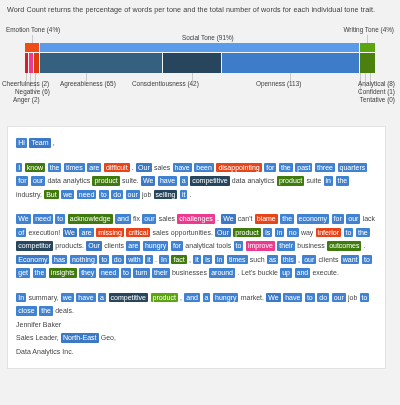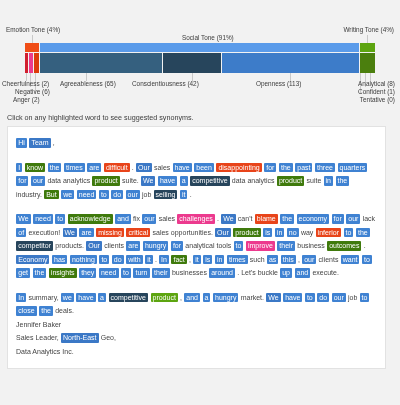--- a/index.html
+++ b/index.html
@@ -42,20 +42,21 @@
   .sig{font-size:7px;line-height:13.5px;color:#444;margin:0;}
   .w{display:inline-block;padding:0 2px;border-radius:1px;margin:0 .3px;
      line-height:9.6px;vertical-align:baseline;}
   .plain{color:#444;}
 </style>
 </head>
 <body>
 
 <div class="page">
 
+  <div class="intro">Word Count returns the percentage of words per tone and the total number of words for each individual tone trait.</div>
 
   <div class="chart">
 
     <div class="toplabel" style="left:6px;top:0px;">Emotion Tone (4%)</div>
     <div class="toplabel" style="left:182px;top:8px;">Social Tone (91%)</div>
     <div class="toplabel" style="right:6px;top:0px;">Writing Tone (4%)</div>
 
     <div class="lead" style="left:32px;top:9px;height:9px;"></div>
     <div class="lead" style="left:367px;top:9px;height:9px;"></div>
 
@@ -92,21 +93,20 @@
     <div class="botlabel" style="left:15px;top:62px;">Negative (6)</div>
     <div class="botlabel" style="left:13px;top:70px;">Anger (2)</div>
     <div class="botlabel" style="left:60px;top:54px;">Agreeableness (65)</div>
     <div class="botlabel" style="left:132px;top:54px;">Conscientiousness (42)</div>
     <div class="botlabel" style="left:256px;top:54px;">Openness (113)</div>
     <div class="botlabel" style="right:5px;top:54px;">Analytical (8)</div>
     <div class="botlabel" style="right:5px;top:62px;">Confident (1)</div>
     <div class="botlabel" style="right:5px;top:70px;">Tentative (0)</div>
   </div>
 
-  <div class="clicknote">Click on any highlighted word to see suggested synonyms.</div>
 
   <div class="card">
     <div id="body-host">
         <div class="para"><span class="w" style="background: rgb(63, 130, 210); color: rgb(255, 255, 255);">Hi</span> <span class="w" style="background: rgb(59, 120, 198); color: rgb(255, 255, 255);">Team</span> <span class="plain">,</span> </div>
         <div class="para"><span class="w" style="background: rgb(63, 130, 210); color: rgb(255, 255, 255);">I</span> <span class="w" style="background: rgb(63, 122, 12); color: rgb(255, 255, 255);">know</span> <span class="w" style="background: rgb(63, 130, 210); color: rgb(255, 255, 255);">the</span> <span class="w" style="background: rgb(63, 130, 210); color: rgb(255, 255, 255);">times</span> <span class="w" style="background: rgb(63, 130, 210); color: rgb(255, 255, 255);">are</span> <span class="w" style="background: rgb(232, 68, 26); color: rgb(255, 255, 255);">difficult</span> <span class="plain">.</span> <span class="w" style="background: rgb(59, 120, 198); color: rgb(255, 255, 255);">Our</span> <span class="plain">sales</span> <span class="w" style="background: rgb(63, 130, 210); color: rgb(255, 255, 255);">have</span> <span class="w" style="background: rgb(63, 130, 210); color: rgb(255, 255, 255);">been</span> <span class="w" style="background: rgb(232, 68, 26); color: rgb(255, 255, 255);">disappointing</span> <span class="w" style="background: rgb(63, 130, 210); color: rgb(255, 255, 255);">for</span> <span class="w" style="background: rgb(63, 130, 210); color: rgb(255, 255, 255);">the</span> <span class="w" style="background: rgb(63, 130, 210); color: rgb(255, 255, 255);">past</span> <span class="w" style="background: rgb(63, 130, 210); color: rgb(255, 255, 255);">three</span> <span class="w" style="background: rgb(63, 130, 210); color: rgb(255, 255, 255);">quarters</span> <span class="w" style="background: rgb(63, 130, 210); color: rgb(255, 255, 255);">for</span> <span class="w" style="background: rgb(63, 130, 210); color: rgb(255, 255, 255);">our</span> <span class="plain">data analytics</span> <span class="w" style="background: rgb(63, 122, 12); color: rgb(255, 255, 255);">product</span> <span class="plain">suite.</span> <span class="w" style="background: rgb(59, 120, 198); color: rgb(255, 255, 255);">We</span> <span class="w" style="background: rgb(63, 130, 210); color: rgb(255, 255, 255);">have</span> <span class="w" style="background: rgb(63, 130, 210); color: rgb(255, 255, 255);">a</span> <span class="w" style="background: rgb(39, 69, 92); color: rgb(255, 255, 255);">competitive</span> <span class="plain">data analytics</span> <span class="w" style="background: rgb(63, 122, 12); color: rgb(255, 255, 255);">product</span> <span class="plain">suite</span> <span class="w" style="background: rgb(63, 130, 210); color: rgb(255, 255, 255);">in</span> <span class="w" style="background: rgb(63, 130, 210); color: rgb(255, 255, 255);">the</span> <span class="plain">industry.</span> <span class="w" style="background: rgb(63, 122, 12); color: rgb(255, 255, 255);">But</span> <span class="w" style="background: rgb(63, 130, 210); color: rgb(255, 255, 255);">we</span> <span class="w" style="background: rgb(63, 130, 210); color: rgb(255, 255, 255);">need</span> <span class="w" style="background: rgb(63, 130, 210); color: rgb(255, 255, 255);">to</span> <span class="w" style="background: rgb(63, 130, 210); color: rgb(255, 255, 255);">do</span> <span class="w" style="background: rgb(63, 130, 210); color: rgb(255, 255, 255);">our</span> <span class="plain">job</span> <span class="w" style="background: rgb(39, 69, 92); color: rgb(255, 255, 255);">selling</span> <span class="w" style="background: rgb(63, 130, 210); color: rgb(255, 255, 255);">it</span> <span class="plain">.</span> </div>
         <div class="para"><span class="w" style="background: rgb(63, 130, 210); color: rgb(255, 255, 255);">We</span> <span class="w" style="background: rgb(63, 130, 210); color: rgb(255, 255, 255);">need</span> <span class="w" style="background: rgb(63, 130, 210); color: rgb(255, 255, 255);">to</span> <span class="w" style="background: rgb(63, 122, 12); color: rgb(255, 255, 255);">acknowledge</span> <span class="w" style="background: rgb(63, 130, 210); color: rgb(255, 255, 255);">and</span> <span class="plain">fix</span> <span class="w" style="background: rgb(63, 130, 210); color: rgb(255, 255, 255);">our</span> <span class="plain">sales</span> <span class="w" style="background: rgb(236, 58, 142); color: rgb(255, 255, 255);">challenges</span> <span class="plain">.</span> <span class="w" style="background: rgb(59, 120, 198); color: rgb(255, 255, 255);">We</span> <span class="plain">can't</span> <span class="w" style="background: rgb(232, 68, 26); color: rgb(255, 255, 255);">blame</span> <span class="w" style="background: rgb(63, 130, 210); color: rgb(255, 255, 255);">the</span> <span class="w" style="background: rgb(63, 130, 210); color: rgb(255, 255, 255);">economy</span> <span class="w" style="background: rgb(63, 130, 210); color: rgb(255, 255, 255);">for</span> <span class="w" style="background: rgb(63, 130, 210); color: rgb(255, 255, 255);">our</span> <span class="plain">lack</span> <span class="w" style="background: rgb(63, 130, 210); color: rgb(255, 255, 255);">of</span> <span class="plain">execution!</span> <span class="w" style="background: rgb(59, 120, 198); color: rgb(255, 255, 255);">We</span> <span class="w" style="background: rgb(63, 130, 210); color: rgb(255, 255, 255);">are</span> <span class="w" style="background: rgb(232, 68, 26); color: rgb(255, 255, 255);">missing</span> <span class="w" style="background: rgb(232, 68, 26); color: rgb(255, 255, 255);">critical</span> <span class="plain">sales opportunities.</span> <span class="w" style="background: rgb(59, 120, 198); color: rgb(255, 255, 255);">Our</span> <span class="w" style="background: rgb(63, 122, 12); color: rgb(255, 255, 255);">product</span> <span class="w" style="background: rgb(63, 130, 210); color: rgb(255, 255, 255);">is</span> <span class="w" style="background: rgb(63, 130, 210); color: rgb(255, 255, 255);">in</span> <span class="w" style="background: rgb(63, 130, 210); color: rgb(255, 255, 255);">no</span> <span class="plain">way</span> <span class="w" style="background: rgb(232, 68, 26); color: rgb(255, 255, 255);">inferior</span> <span class="w" style="background: rgb(63, 130, 210); color: rgb(255, 255, 255);">to</span> <span class="w" style="background: rgb(63, 130, 210); color: rgb(255, 255, 255);">the</span> <span class="w" style="background: rgb(39, 69, 92); color: rgb(255, 255, 255);">competitor</span> <span class="plain">products.</span> <span class="w" style="background: rgb(59, 120, 198); color: rgb(255, 255, 255);">Our</span> <span class="plain">clients</span> <span class="w" style="background: rgb(63, 130, 210); color: rgb(255, 255, 255);">are</span> <span class="w" style="background: rgb(63, 130, 210); color: rgb(255, 255, 255);">hungry</span> <span class="w" style="background: rgb(63, 130, 210); color: rgb(255, 255, 255);">for</span> <span class="plain">analytical tools</span> <span class="w" style="background: rgb(63, 130, 210); color: rgb(255, 255, 255);">to</span> <span class="w" style="background: rgb(236, 58, 142); color: rgb(255, 255, 255);">improve</span> <span class="w" style="background: rgb(63, 130, 210); color: rgb(255, 255, 255);">their</span> <span class="plain">business</span> <span class="w" style="background: rgb(63, 122, 12); color: rgb(255, 255, 255);">outcomes</span> <span class="plain">.</span> <span class="w" style="background: rgb(59, 120, 198); color: rgb(255, 255, 255);">Economy</span> <span class="w" style="background: rgb(63, 130, 210); color: rgb(255, 255, 255);">has</span> <span class="w" style="background: rgb(63, 130, 210); color: rgb(255, 255, 255);">nothing</span> <span class="w" style="background: rgb(63, 130, 210); color: rgb(255, 255, 255);">to</span> <span class="w" style="background: rgb(63, 130, 210); color: rgb(255, 255, 255);">do</span> <span class="w" style="background: rgb(63, 130, 210); color: rgb(255, 255, 255);">with</span> <span class="w" style="background: rgb(63, 130, 210); color: rgb(255, 255, 255);">it</span> <span class="plain">.</span> <span class="w" style="background: rgb(63, 130, 210); color: rgb(255, 255, 255);">In</span> <span class="w" style="background: rgb(63, 122, 12); color: rgb(255, 255, 255);">fact</span> <span class="plain">,</span> <span class="w" style="background: rgb(63, 130, 210); color: rgb(255, 255, 255);">it</span> <span class="w" style="background: rgb(63, 130, 210); color: rgb(255, 255, 255);">is</span> <span class="w" style="background: rgb(63, 130, 210); color: rgb(255, 255, 255);">in</span> <span class="w" style="background: rgb(63, 130, 210); color: rgb(255, 255, 255);">times</span> <span class="plain">such</span> <span class="w" style="background: rgb(63, 130, 210); color: rgb(255, 255, 255);">as</span> <span class="w" style="background: rgb(63, 130, 210); color: rgb(255, 255, 255);">this</span> <span class="plain">,</span> <span class="w" style="background: rgb(63, 130, 210); color: rgb(255, 255, 255);">our</span> <span class="plain">clients</span> <span class="w" style="background: rgb(63, 130, 210); color: rgb(255, 255, 255);">want</span> <span class="w" style="background: rgb(63, 130, 210); color: rgb(255, 255, 255);">to</span> <span class="w" style="background: rgb(63, 130, 210); color: rgb(255, 255, 255);">get</span> <span class="w" style="background: rgb(63, 130, 210); color: rgb(255, 255, 255);">the</span> <span class="w" style="background: rgb(63, 122, 12); color: rgb(255, 255, 255);">insights</span> <span class="w" style="background: rgb(63, 130, 210); color: rgb(255, 255, 255);">they</span> <span class="w" style="background: rgb(63, 130, 210); color: rgb(255, 255, 255);">need</span> <span class="w" style="background: rgb(63, 130, 210); color: rgb(255, 255, 255);">to</span> <span class="w" style="background: rgb(63, 130, 210); color: rgb(255, 255, 255);">turn</span> <span class="w" style="background: rgb(63, 130, 210); color: rgb(255, 255, 255);">their</span> <span class="plain">businesses</span> <span class="w" style="background: rgb(63, 130, 210); color: rgb(255, 255, 255);">around</span> <span class="plain">.</span> <span class="plain">Let's buckle</span> <span class="w" style="background: rgb(63, 130, 210); color: rgb(255, 255, 255);">up</span> <span class="w" style="background: rgb(63, 130, 210); color: rgb(255, 255, 255);">and</span> <span class="plain">execute.</span> </div>
         <div class="para"><span class="w" style="background: rgb(63, 130, 210); color: rgb(255, 255, 255);">In</span> <span class="plain">summary,</span> <span class="w" style="background: rgb(63, 130, 210); color: rgb(255, 255, 255);">we</span> <span class="w" style="background: rgb(63, 130, 210); color: rgb(255, 255, 255);">have</span> <span class="w" style="background: rgb(63, 130, 210); color: rgb(255, 255, 255);">a</span> <span class="w" style="background: rgb(39, 69, 92); color: rgb(255, 255, 255);">competitive</span> <span class="w" style="background: rgb(93, 165, 16); color: rgb(255, 255, 255);">product</span> <span class="plain">,</span> <span class="w" style="background: rgb(63, 130, 210); color: rgb(255, 255, 255);">and</span> <span class="w" style="background: rgb(63, 130, 210); color: rgb(255, 255, 255);">a</span> <span class="w" style="background: rgb(63, 130, 210); color: rgb(255, 255, 255);">hungry</span> <span class="plain">market.</span> <span class="w" style="background: rgb(59, 120, 198); color: rgb(255, 255, 255);">We</span> <span class="w" style="background: rgb(63, 130, 210); color: rgb(255, 255, 255);">have</span> <span class="w" style="background: rgb(63, 130, 210); color: rgb(255, 255, 255);">to</span> <span class="w" style="background: rgb(63, 130, 210); color: rgb(255, 255, 255);">do</span> <span class="w" style="background: rgb(63, 130, 210); color: rgb(255, 255, 255);">our</span> <span class="plain">job</span> <span class="w" style="background: rgb(63, 130, 210); color: rgb(255, 255, 255);">to</span> <span class="w" style="background: rgb(63, 130, 210); color: rgb(255, 255, 255);">close</span> <span class="w" style="background: rgb(63, 130, 210); color: rgb(255, 255, 255);">the</span> <span class="plain">deals.</span> </div>
       </div>
     <div id="sig-host">
         <div class="sig"><span class="plain">Jennifer Baker</span> </div>

